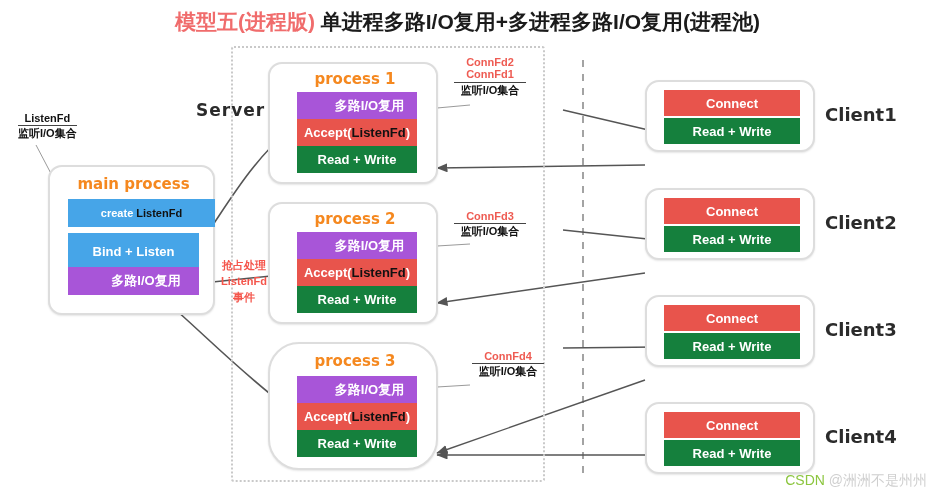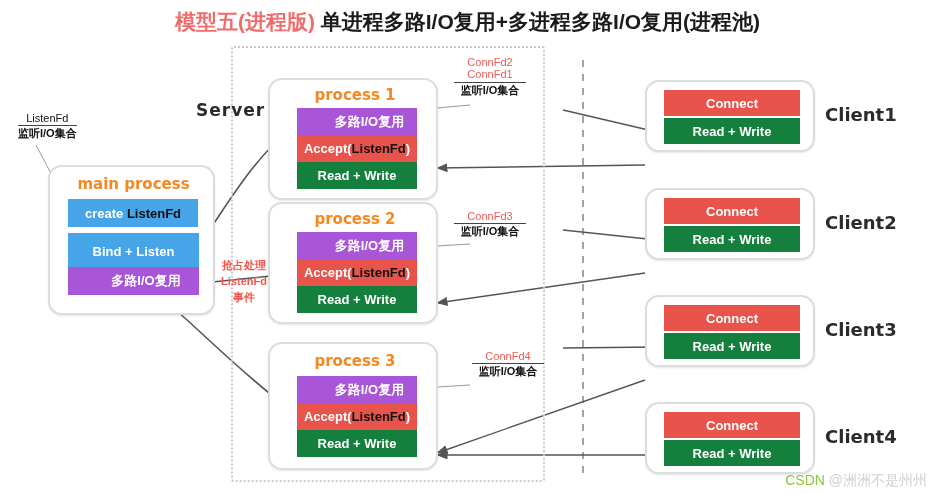--- a/index.html
+++ b/index.html
@@ -42,21 +42,21 @@
 
   
   .lbl{position:absolute;white-space:nowrap;}
   .server-lbl{font-size:17px;font-weight:bold;color:#2b2b2b;letter-spacing:1px;
               font-family:"DejaVu Sans",sans-serif;}
   .client-lbl{font-size:18px;font-weight:bold;color:#2b2b2b;letter-spacing:0px;
               font-family:"DejaVu Sans",sans-serif;}
 
   
   .frac{position:absolute;text-align:center;white-space:nowrap;line-height:1.12;}
-  .frac .num{color:#ee5b52;font-size:11px;font-weight:normal;}
+  .frac .num{color:#ee5b52;font-size:11px;font-weight:bold;}
   .frac .rule{height:1px;background:#444;margin:1px 0;}
   .frac .den{color:#111;font-size:11px;font-weight:bold;}
   .frac.plain .num{color:#111;}
 
   .red-note{position:absolute;color:#f4554b;font-size:11px;font-weight:bold;
             text-align:center;line-height:1.45;white-space:nowrap;}
 
   
   .watermark{position:absolute;right:8px;bottom:4px;color:#cfcfcf;font-size:14px;
              white-space:nowrap;text-align:right;}
@@ -109,42 +109,42 @@
 
   <div class="frac plain" style="left:18px;top:112px;">
     <div class="num">ListenFd</div>
     <div class="rule"></div>
     <div class="den">监听I/O集合</div>
   </div>
 
   <div class="card" style="left:48px;top:165px;width:167px;height:150px;">
     <div class="proc-title" style="left:0;top:8px;width:167px;">main process</div>
 
-    <div class="bar blue" style="left:18px;top:32px;width:130px;height:28px;font-size:13px;">
+    <div class="bar blue" style="left:18px;top:32px;width:147px;height:28px;font-size:11px;">
       <span>create&nbsp;<b class="black" style="color:#111">ListenFd</b></span>
     </div>
 
     <div class="bar blue" style="left:18px;top:66px;width:131px;height:36px;font-size:13px;">
       <span>Bind + Listen</span>
     </div>
 
     <div class="bar purple" style="left:18px;top:100px;width:131px;height:28px;font-size:13px;">
       <span>多路I/O复用</span>
     </div>
   </div>
 
   <div class="lbl server-lbl" style="left:196px;top:100px;">Server</div>
 
   <div class="red-note" style="left:204px;top:258px;width:80px;">
     <div>抢占处理</div>
     <div>ListenFd</div>
     <div>事件</div>
   </div>
 
-  <div class="card" style="left:268px;top:62px;width:170px;height:122px;margin-top:16px;">
+  <div class="card" style="left:268px;top:62px;width:170px;height:122px;">
     <div class="proc-title" style="left:0;top:6px;width:170px;">process 1</div>
     <div class="bar purple" style="left:27px;top:28px;width:120px;height:27px;font-size:13px;">
       <span>多路I/O复用</span>
     </div>
     <div class="bar red" style="left:27px;top:55px;width:120px;height:27px;font-size:13px;">
       <span>Accept(<b class="black">ListenFd</b>)</span>
     </div>
     <div class="bar green" style="left:27px;top:82px;width:120px;height:27px;font-size:13px;">
       <span>Read + Write</span>
     </div>
@@ -169,21 +169,21 @@
       <span>Read + Write</span>
     </div>
   </div>
 
   <div class="frac" style="left:454px;top:210px;width:72px;">
     <div class="num">ConnFd3</div>
     <div class="rule"></div>
     <div class="den">监听I/O集合</div>
   </div>
 
-  <div class="card" style="left:268px;top:342px;width:170px;height:128px;">
+  <div class="card" style="left:268px;top:342px;width:170px;height:128px;border-radius:31px;">
     <div class="proc-title" style="left:0;top:8px;width:170px;">process 3</div>
     <div class="bar purple" style="left:27px;top:32px;width:120px;height:27px;font-size:13px;">
       <span>多路I/O复用</span>
     </div>
     <div class="bar red" style="left:27px;top:59px;width:120px;height:27px;font-size:13px;">
       <span>Accept(<b class="black">ListenFd</b>)</span>
     </div>
     <div class="bar green" style="left:27px;top:86px;width:120px;height:27px;font-size:13px;">
       <span>Read + Write</span>
     </div>

